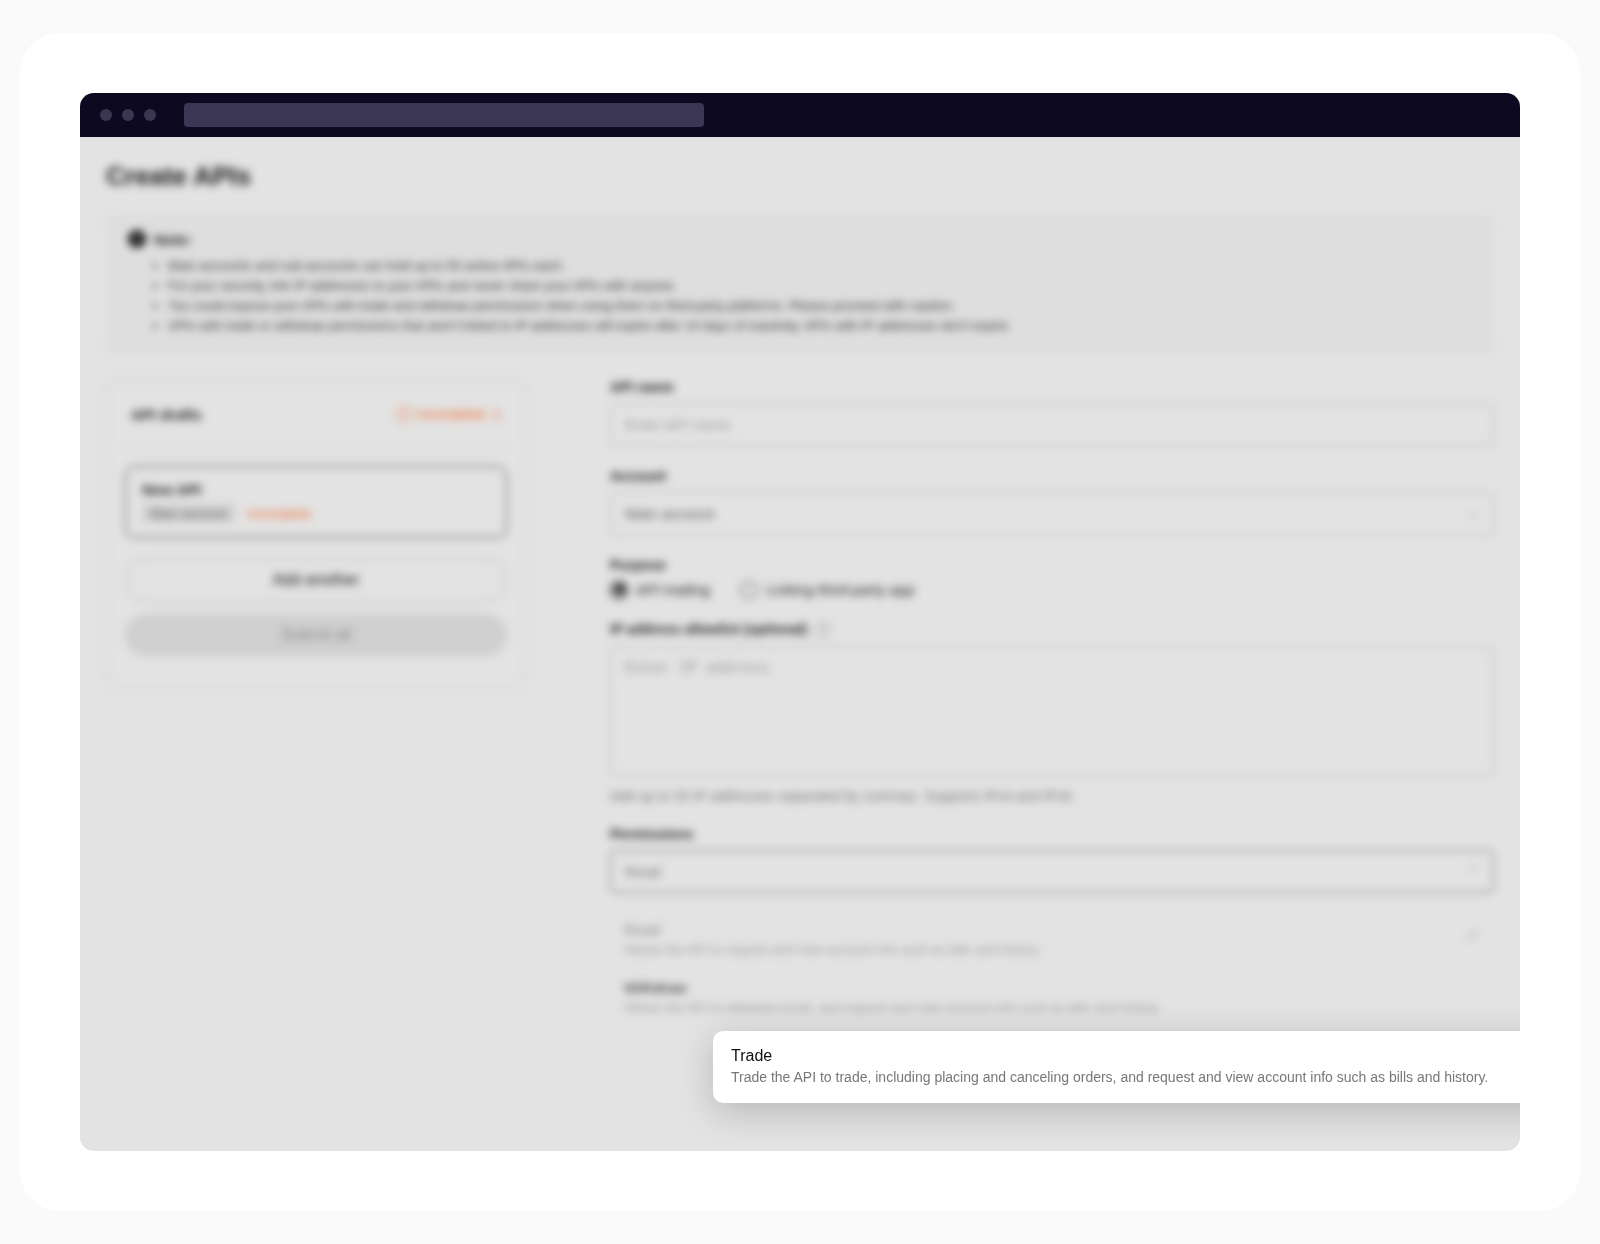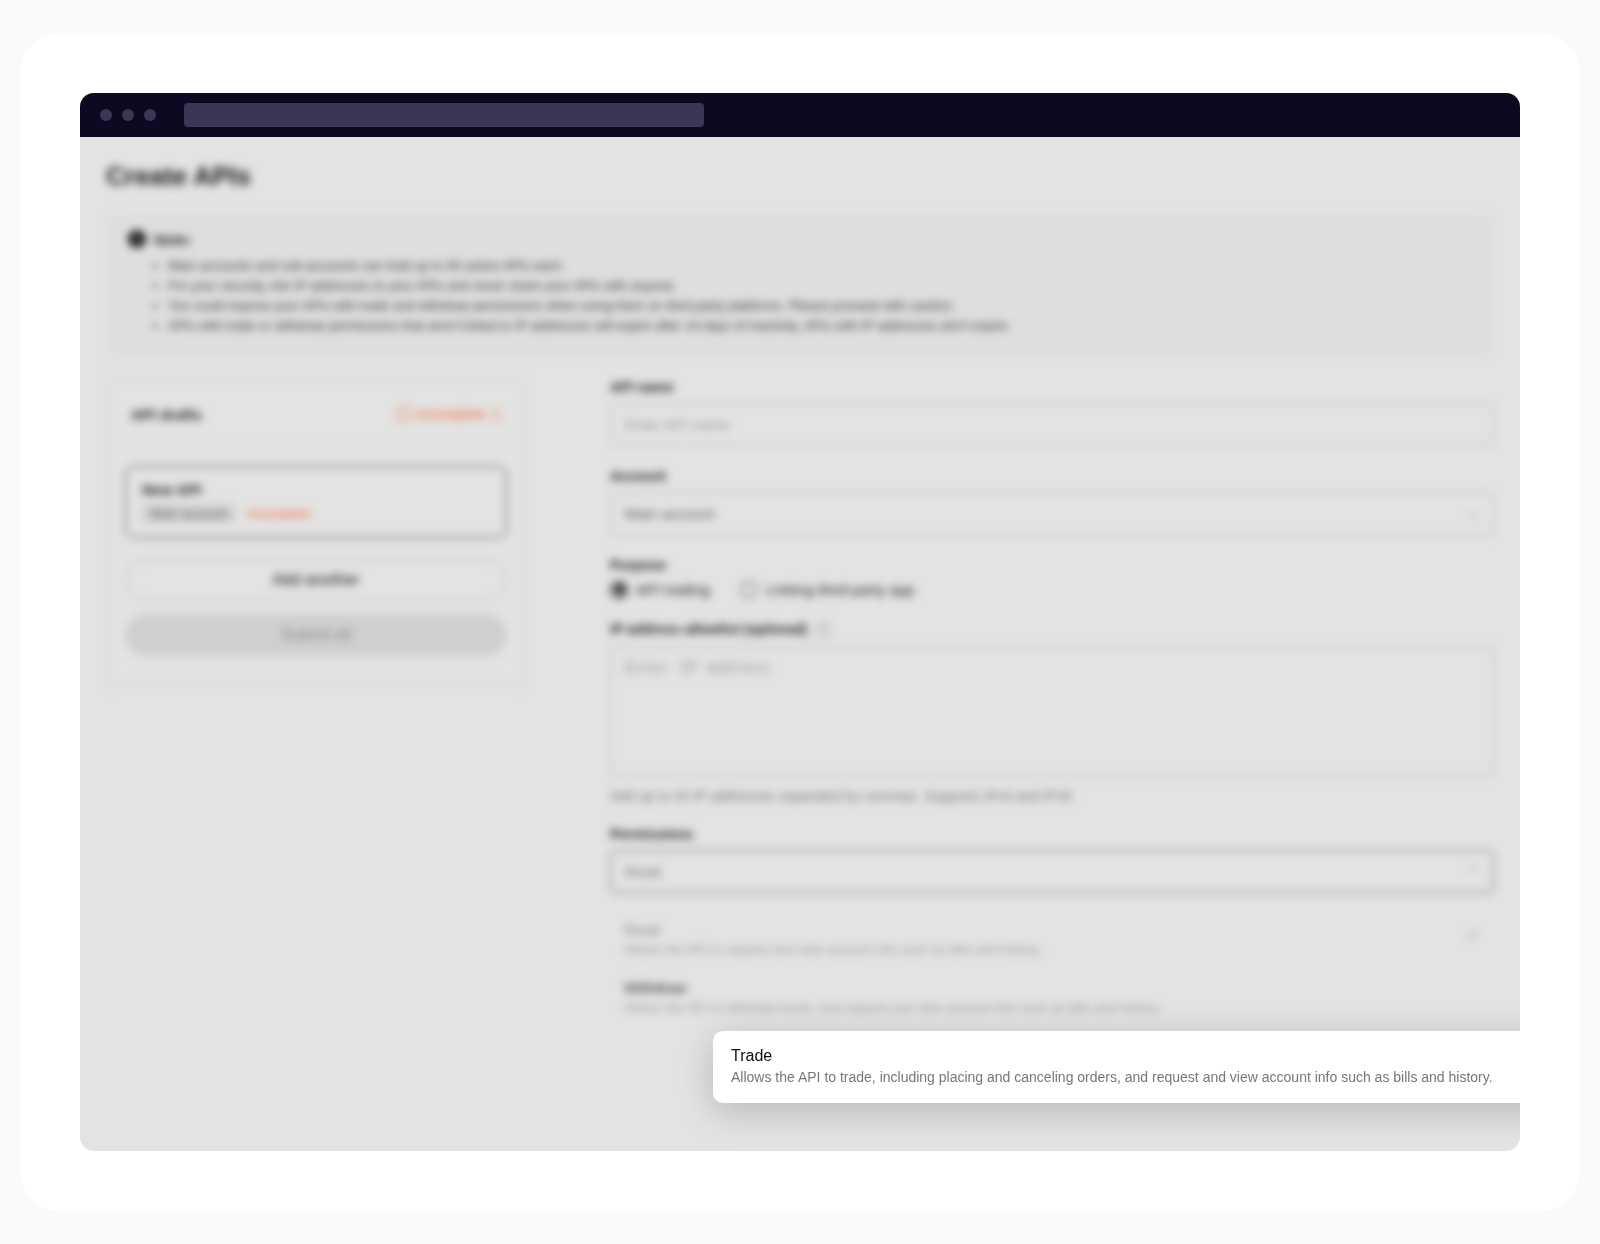--- a/index.html
+++ b/index.html
@@ -175,20 +175,20 @@
                 </div>
               </div>
             </div>
           </div>
         </div>
       </div>
 
       <div class="popover" id="popover" style="top: 894px;">
         <div>
           <div class="pt">Trade</div>
-          <div class="pd">Allows the API to trade, including placing and canceling orders, and request and view account info such as bills and history.</div>
+          <div class="pd">Trade the API to trade, including placing and canceling orders, and request and view account info such as bills and history.</div>
         </div>
         <span class="pc">✓</span>
       </div>
 
     </div>
   </div>
 </div>
 
 </body></html>

